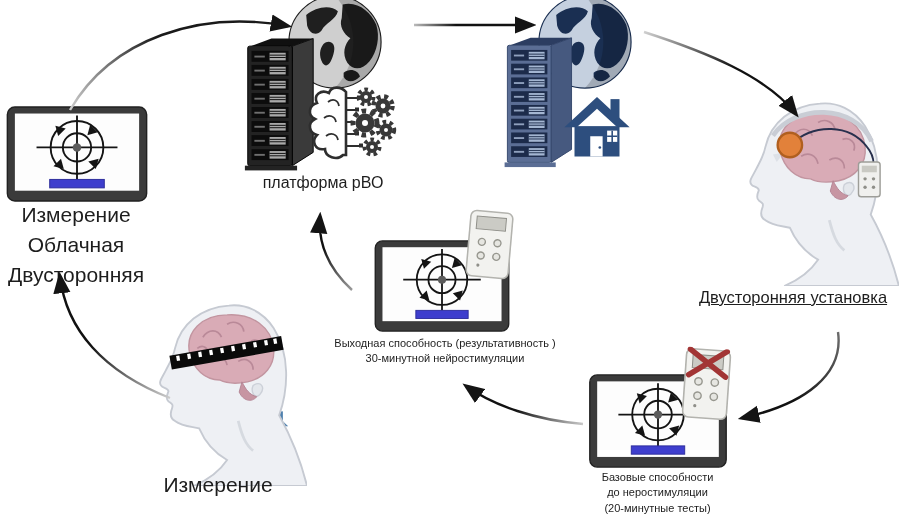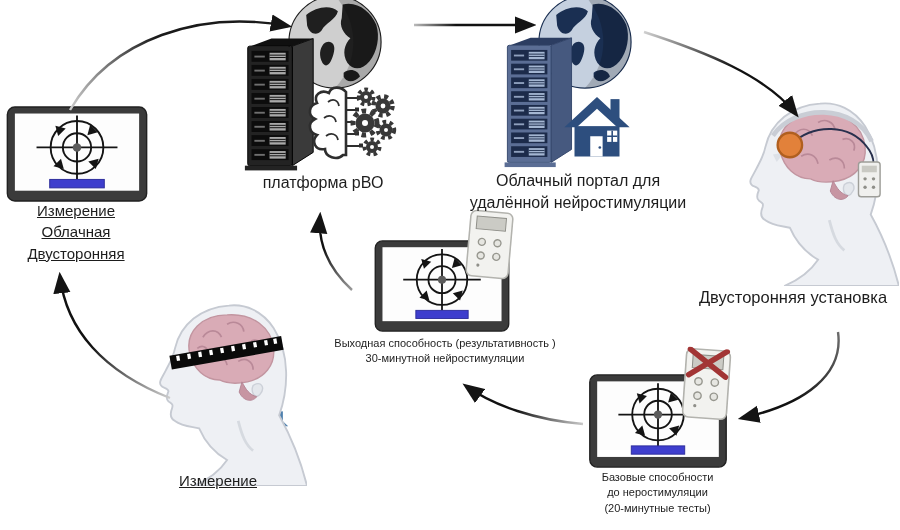--- a/index.html
+++ b/index.html
@@ -5,21 +5,21 @@
   html,body{margin:0;padding:0;background:#ffffff;}
   .stage{
     position:relative;width:900px;height:530px;overflow:hidden;
     background:#ffffff;font-family:"Liberation Sans",sans-serif;
   }
   .art{position:absolute;}
   .arrows{position:absolute;left:0;top:0;z-index:6;pointer-events:none;}
   .label{
     position:absolute;z-index:5;text-align:center;color:#1d1d1d;
   }
-  .lb-lg{font-size:15px;line-height:1.42;text-decoration:underline;}
+  .lb-lg{font-size:21px;line-height:1.42;}
   .lb-md{font-size:16px;line-height:1.35;}
   .lb-sm{font-size:11px;line-height:1.4;}
   .defs-svg{position:absolute;width:0;height:0;}
 </style>
 </head>
 <body>
 
 <div class="stage">
 
   <svg class="defs-svg" aria-hidden="true">
@@ -320,26 +320,22 @@
   <div class="label lb-lg" style="left:0px;top:200px;width:152px;">
     <div>Измерение</div>
     <div>Облачная</div>
     <div>Двусторонняя</div>
   </div>
 
   <div class="label lb-md" style="left:238px;top:172px;width:170px;">
     <div>платформа рВО</div>
   </div>
 
-  <div class="label lb-md" style="left:448px;top:170px;width:260px;">
-    <div>Облачный портал для</div>
-    <div>удалённой нейростимуляции</div>
-  </div>
-
-  <div class="label lb-md" style="left:686px;top:286px;width:214px;font-size:16.5px;">
+
+  <div class="label lb-md" style="left:686px;top:286px;width:214px;font-size:16.5px;text-decoration:underline;">
     <div>Двусторонняя установка</div>
   </div>
 
   <div class="label lb-sm" style="left:275px;top:336px;width:340px;">
     <div>Выходная способность (результативность )</div>
     <div>30-минутной нейростимуляции</div>
   </div>
 
   <div class="label lb-sm" style="left:540px;top:470px;width:235px;">
     <div>Базовые способности</div>

